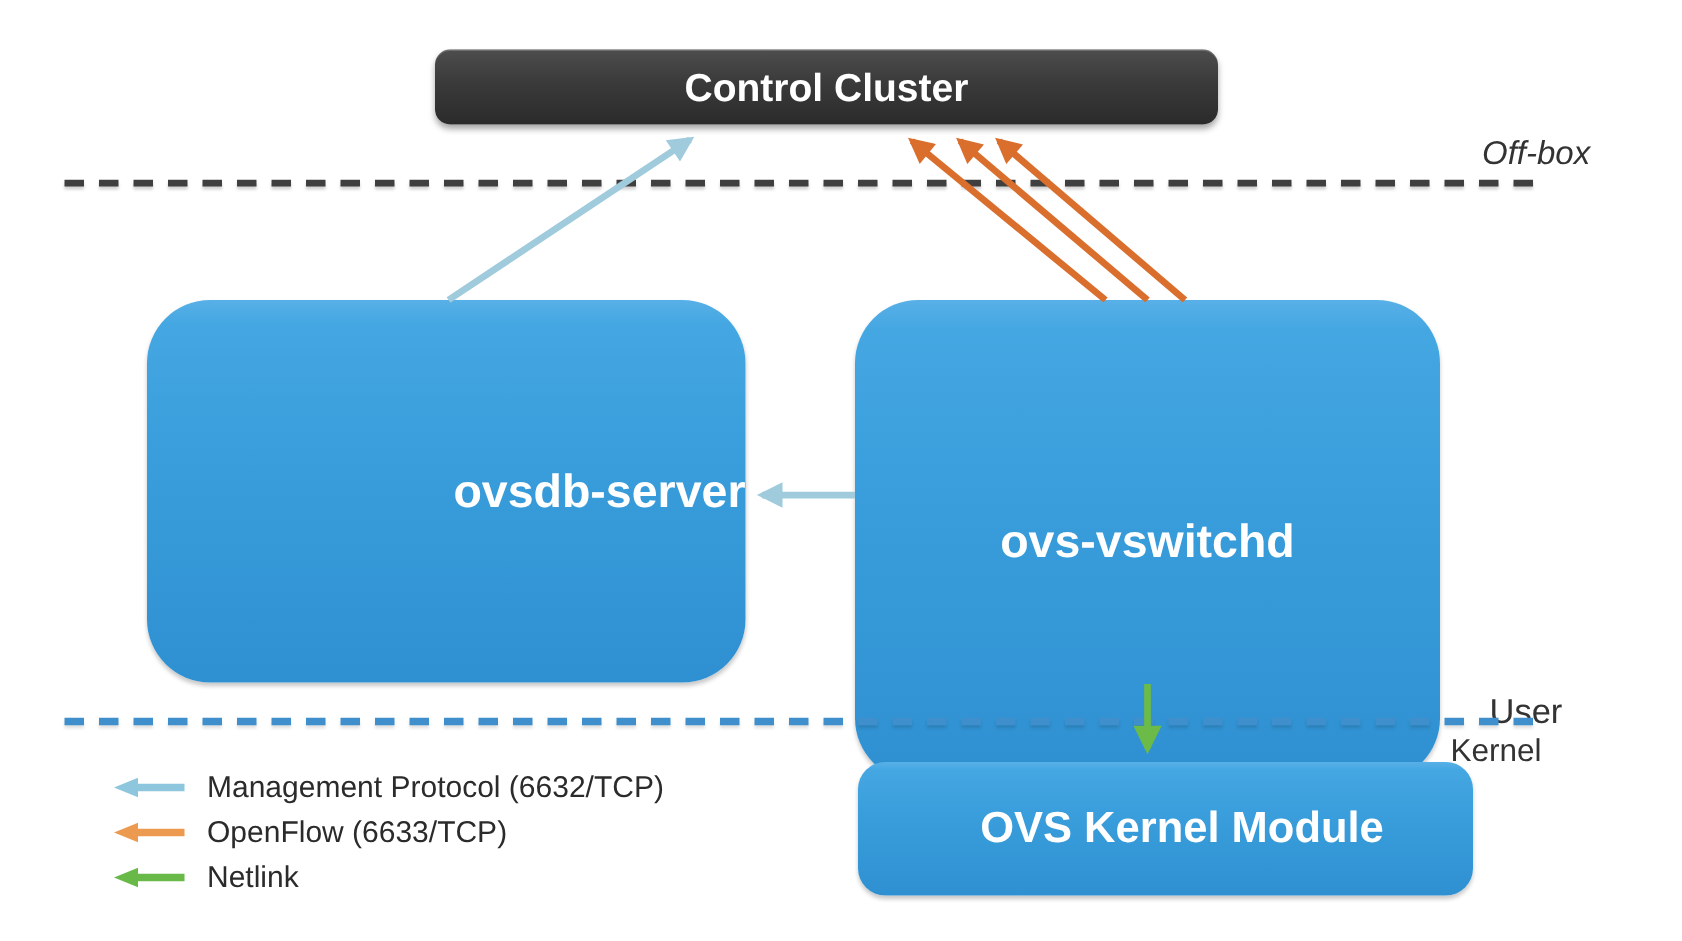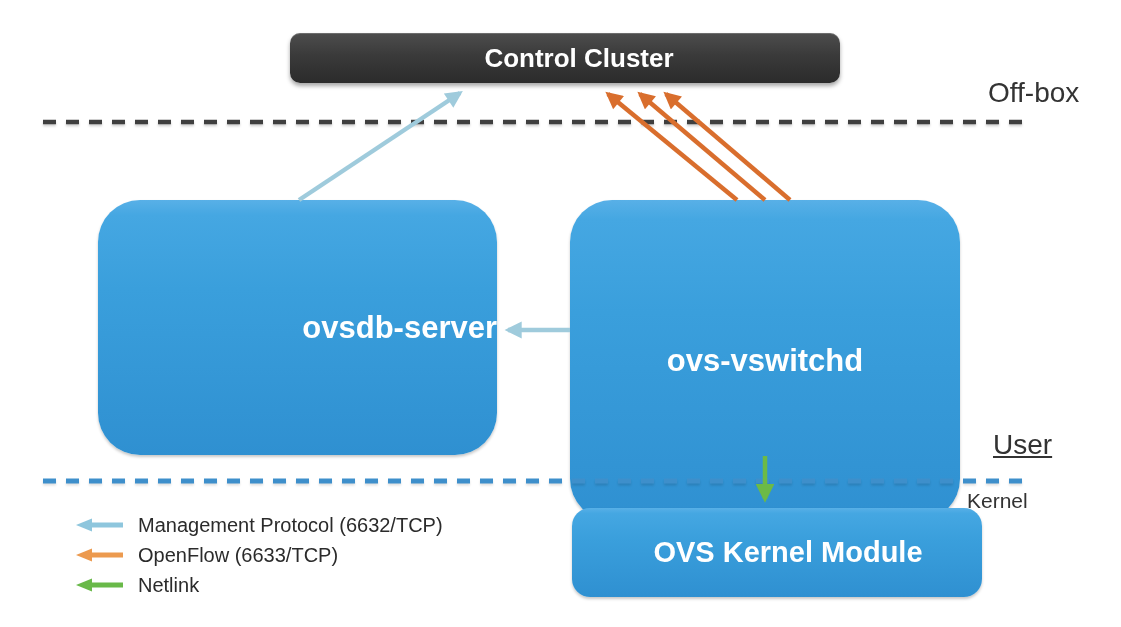--- a/index.html
+++ b/index.html
@@ -20,33 +20,32 @@
   .dash-blue{stroke:var(--bluedash);stroke-width:5;stroke-dasharray:13 10;fill:none;
              filter:drop-shadow(0 2px 1px rgba(0,0,0,0.12));}
   
   .node{position:absolute;display:flex;align-items:center;justify-content:center;
         color:#ffffff;font-weight:bold;text-align:center;z-index:2;}
   .node-dark{
     left:290px;top:33px;width:522px;height:50px;border-radius:10px;
     background:linear-gradient(180deg,#4d4d4d 0%,#3a3a3a 45%,#2b2b2b 100%);
     box-shadow:0 3px 4px rgba(0,0,0,0.35), inset 0 1px 0 rgba(255,255,255,0.18);
     font-size:26px;
-    padding-left:28px;
   }
   .node-blue{
     background:linear-gradient(180deg,#58b0e7 0%,#45a7e2 6%,#3a9fdc 35%,#2f90d1 100%);
     box-shadow:0 2px 3px rgba(0,0,0,0.22);
   }
   .node-ovsdb{left:98px;top:200px;width:399px;height:255px;border-radius:42px;font-size:31px;justify-content:flex-end;}
   .node-vswitchd{left:570px;top:200px;width:390px;height:321px;border-radius:42px;font-size:31px;}
   .node-kernelmod{left:572px;top:508px;width:388px;height:89px;border-radius:18px;font-size:29px;padding-left:22px;}
   
   .blabel{position:absolute;color:#333333;z-index:2;}
-  .lbl-offbox{left:988px;top:77px;font-size:28px;}
-  .lbl-user{left:993px;top:429px;font-size:28px;text-decoration:underline;}
+  .lbl-offbox{left:988px;top:89px;font-size:22px;font-style:italic;}
+  .lbl-user{left:993px;top:461px;font-size:23px;}
   .lbl-kernel{left:967px;top:489px;font-size:21px;}
   
   .legend{position:absolute;left:75px;top:510px;z-index:2;text-align:center;}
   .legend-row{display:flex;align-items:center;height:30px;}
   .legend-row svg{display:block;margin-right:13px;}
   .legend-label{font-size:20px;color:#2b2b2b;white-space:nowrap;}
   .leg-lb line{stroke:var(--legend_lightblue);stroke-width:5;} .leg-lb polygon{fill:var(--legend_lightblue);}
   .leg-or line{stroke:var(--legend_orange);stroke-width:5;}    .leg-or polygon{fill:var(--legend_orange);}
   .leg-gr line{stroke:var(--legend_green);stroke-width:5;}     .leg-gr polygon{fill:var(--legend_green);}
 </style>

